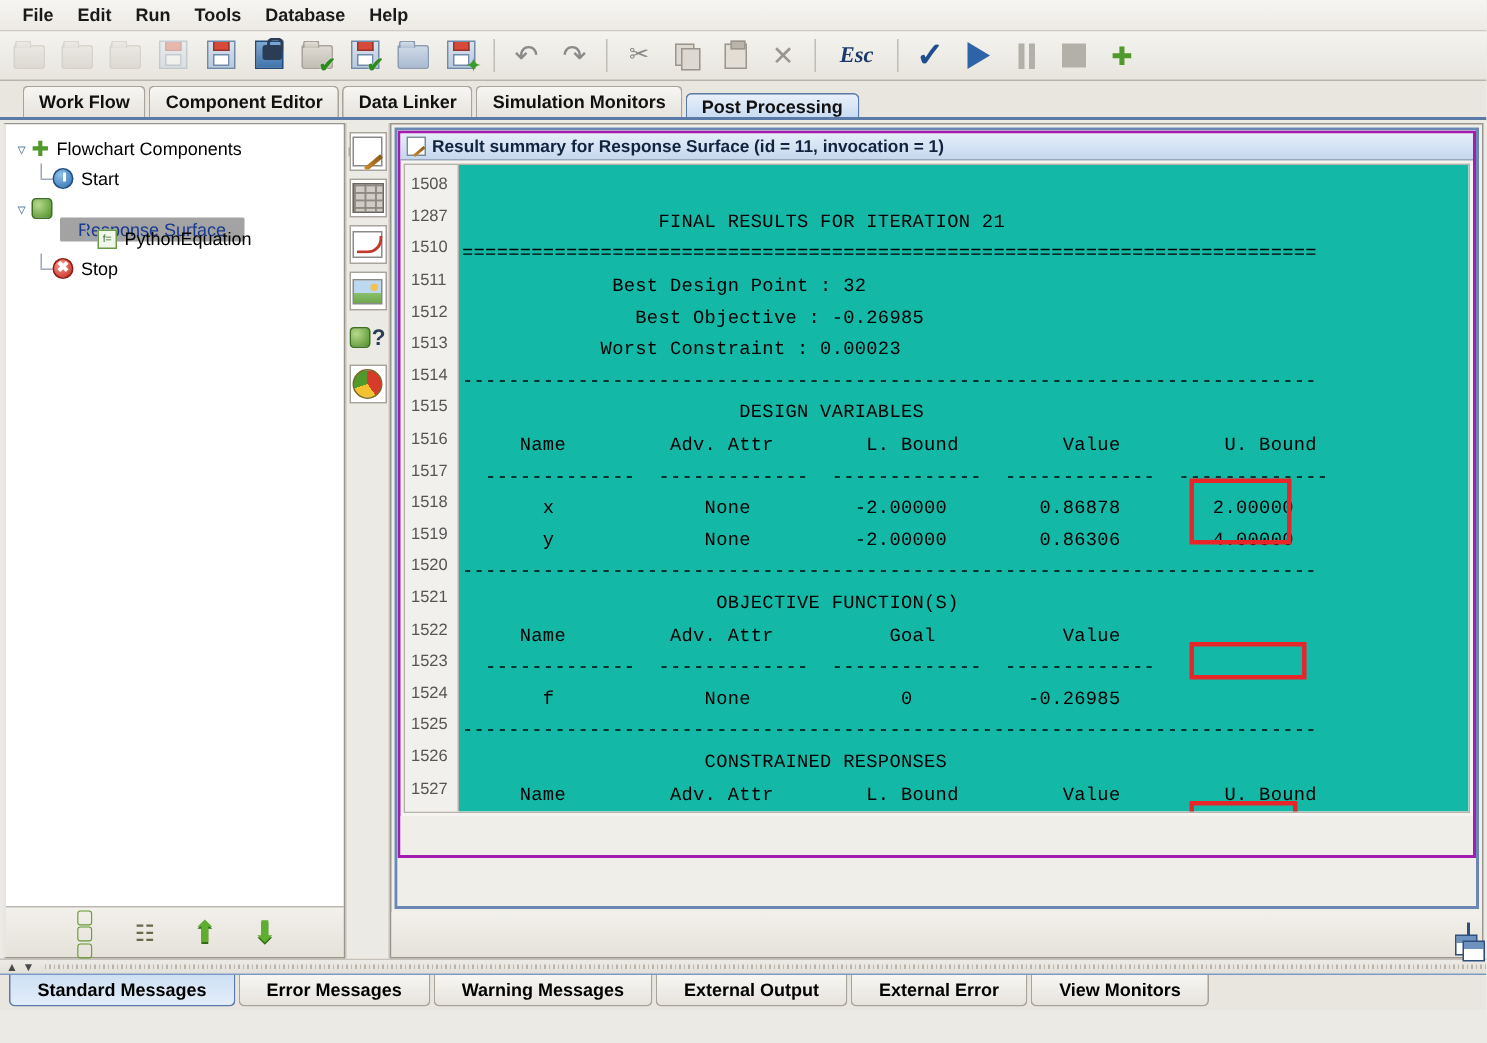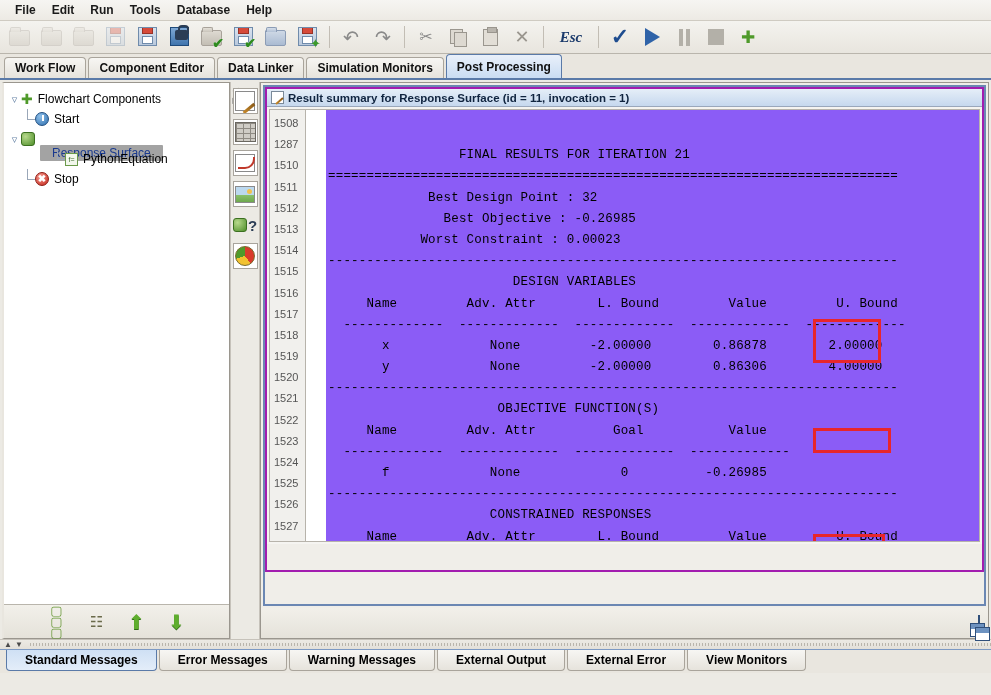--- a/index.html
+++ b/index.html
@@ -128,41 +128,41 @@
   .clipic{width:15px;height:17px;border:1px solid #9a968e;background:#e2ded6;position:relative;}
   .clipic:before{content:"";position:absolute;top:-3px;left:3px;width:8px;height:4px;background:#b9b5ad;border:1px solid #9a968e;}
   .xic{color:#9a968e;font-size:18px;line-height:16px;font-weight:300;}
 
   
   .tabbar {
     height: 26px;
     background: #e9e6df;
     display: flex;
     align-items: flex-end;
-    padding-left: 4px;
+    padding-left: 15px;
     border-bottom: 2px solid #5a7aa8;
     position: relative;
   }
   .tab {
     height: 21px;
     padding: 0 10px;
     display: flex; align-items: center;
     font-size: 12px; font-weight: bold;
     background: linear-gradient(to bottom,#f7f6f3,#e6e3dc);
     border: 1px solid #a9a49b;
     border-bottom: none;
     border-radius: 4px 4px 0 0;
     margin-right: 2px;
     color: #111;
     cursor: default;
   }
   .tab.active {
     background: linear-gradient(to bottom,#e9f0fa,#c9dcf2);
     border-color: #5a7aa8;
-    height: 24px;
+    height: 16px;
   }
 
   
   .body {
     height: 559px;
     display: flex;
     background: #eceae4;
   }
 
   
@@ -374,23 +374,22 @@
     font-size: 11px;
     color: #555;
     text-align: left;
     padding-left: 4px;
   }
   .gutter div { height: 21.2px; line-height: 21.2px; }
   .codearea {
     flex: 1;
     position: relative;
     overflow: hidden;
-    background: #8b5cf6;
-    padding-top: 14px;
-    margin-left: 20px;
+    background: #14b8a6;
+    padding-top: 7px;
   }
   .cline {
     height: 21.2px;
     line-height: 21.2px;
     font-family: "Liberation Mono", monospace;
     font-size: 12.5px;
     white-space: pre;
     color: #000;
     padding-left: 2px;
     letter-spacing: 0.2px;

